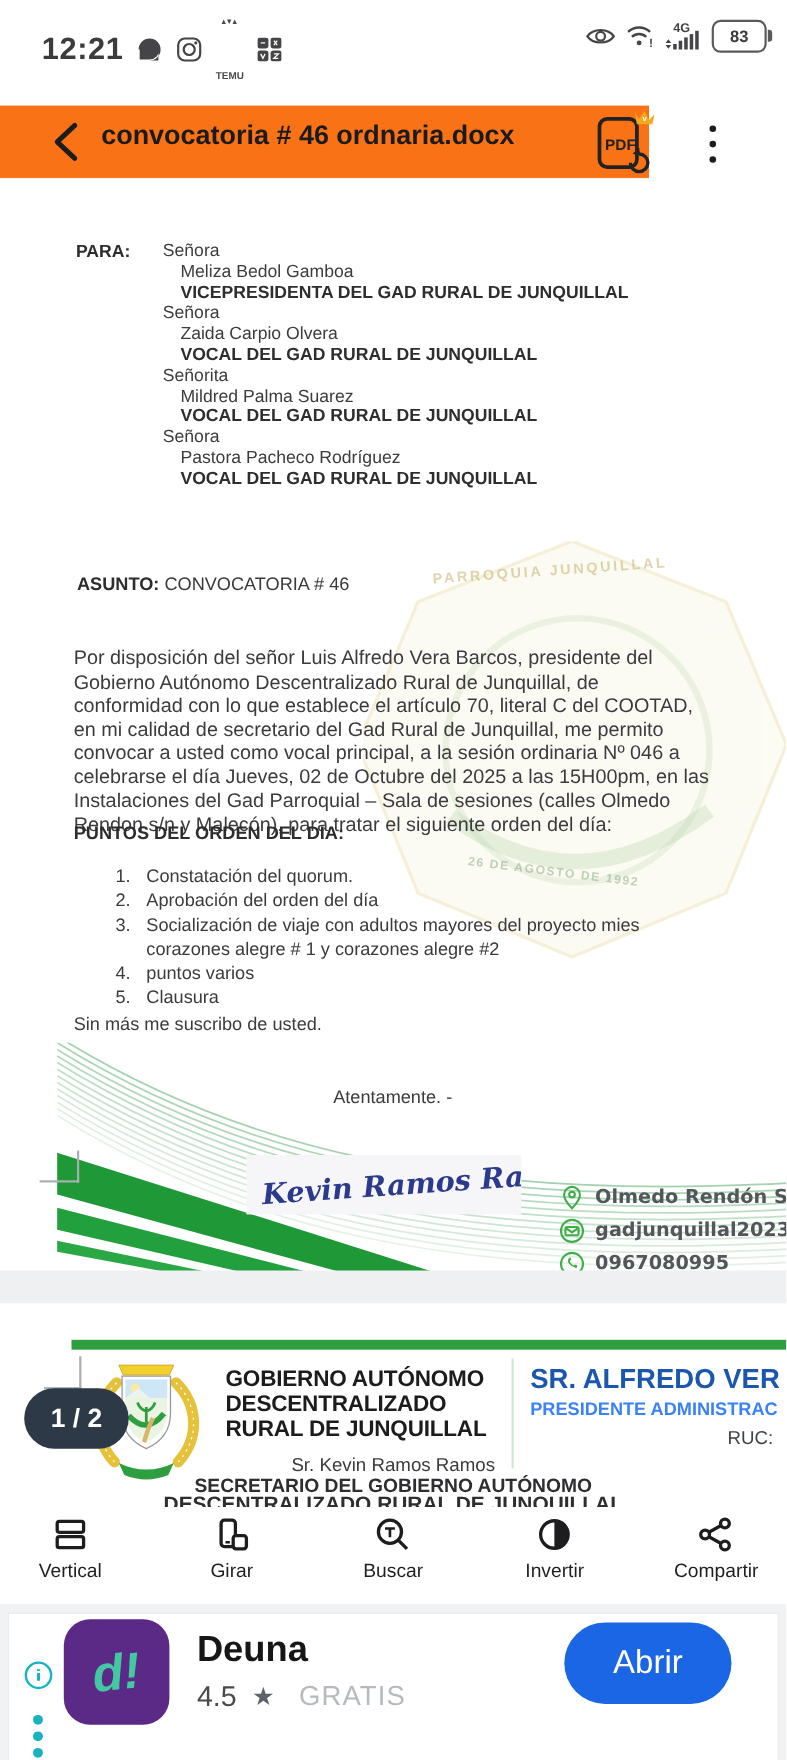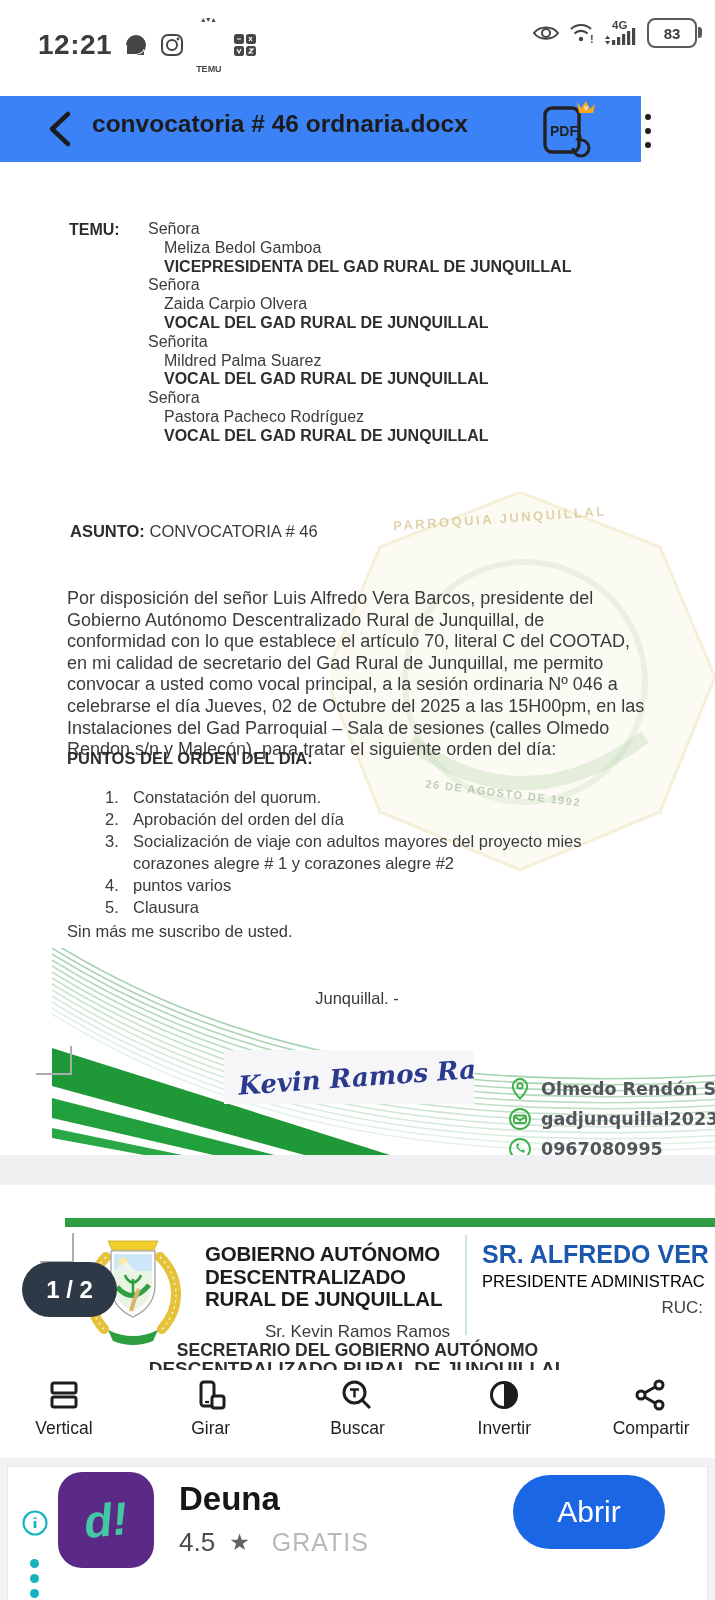--- a/index.html
+++ b/index.html
@@ -13,21 +13,21 @@
   .sb-time{font-size:28px;font-weight:600;color:#3c3c3c;letter-spacing:.5px;}
   .sb-ic{display:flex;align-items:center;justify-content:center;}
   .temu-ic{display:flex;flex-direction:column;align-items:center;line-height:8px;color:#4a4a4a;}
   .temu-ic .t-marks{font-size:8px;letter-spacing:1px;}
   .temu-ic .t-word{font-size:9px;font-weight:700;margin-top:41px;}
   .battery{position:relative;width:46px;height:26px;border:2.5px solid #5a5a5a;border-radius:8px;
            display:flex;align-items:center;justify-content:center;font-size:15px;font-weight:700;color:#3c3c3c;}
   .battery-nub{position:absolute;right:-7px;top:7px;width:4px;height:11px;background:#5a5a5a;border-radius:0 3px 3px 0;}
 
   
-  .appheader{position:absolute;top:96px;left:0;width:641px;height:66px;background:#3b82f6;}
+  .appheader{position:absolute;top:96px;left:0;width:590px;height:66px;background:#f97316;}
   .back-btn{position:absolute;left:46px;top:14px;width:34px;height:38px;}
   .apptitle{position:absolute;left:92px;top:14px;font-size:24.5px;font-weight:700;color:#1b1b1d;white-space:nowrap;}
   .pdf-btn{position:absolute;left:537px;top:4px;width:62px;height:60px;}
   .kebab{position:absolute;left:634px;top:12px;width:28px;height:46px;display:flex;flex-direction:column;
          align-items:center;justify-content:center;gap:8px;}
   .kebab i{width:6px;height:6px;border-radius:50%;background:#1c1c1e;}
 
   
   .page1{position:absolute;top:162px;left:0;width:715px;height:993px;background:#fff;}
   .wm-seal{position:absolute;left:330px;top:330px;opacity:.75;}
@@ -62,21 +62,21 @@
 
   
   .page2{position:absolute;left:0;top:1185px;width:715px;height:185px;background:#fff;padding-left:44px;}
   .greenbar{position:absolute;left:65px;top:33px;width:650px;height:9px;background:#2f9e41;}
   .bk2{position:absolute;left:40px;top:48px;width:32px;height:28px;}
   .coat{position:absolute;left:78px;top:50px;}
   .orgname{position:absolute;left:205px;top:58px;font-size:20.5px;font-weight:800;color:#1c1c1c;
            line-height:22.5px;letter-spacing:-.2px;white-space:nowrap;}
   .divider{position:absolute;left:465px;top:50px;width:2px;height:100px;background:#cde8d2;}
   .presname{position:absolute;left:482px;top:55px;font-size:25px;font-weight:800;color:#1a57ad;white-space:nowrap;}
-  .prestitle{position:absolute;left:482px;top:87px;font-size:16.5px;font-weight:400;color:#000000;white-space:nowrap;}
+  .prestitle{position:absolute;left:482px;top:87px;font-size:16.5px;font-weight:700;color:#3b82f6;white-space:nowrap;}
   .ruc{position:absolute;left:482px;top:113px;width:221px;text-align:right;font-size:17px;color:#3f4346;}
   .sec1{position:absolute;left:0;top:137px;width:715px;text-align:center;font-size:17px;color:#3b3b3d;}
   .sec2{position:absolute;left:0;top:155px;width:715px;text-align:center;font-size:17.5px;font-weight:700;color:#2e2e30;}
   .sec3{position:absolute;left:0;top:173px;width:715px;text-align:center;font-size:19px;font-weight:700;color:#2e2e30;}
   .pill{position:absolute;left:22px;top:1262px;width:95px;height:55px;border-radius:30px;background:#2e3947;
         color:#fff;font-size:24px;font-weight:600;display:flex;align-items:center;justify-content:center;z-index:6;}
 
   
   .toolbar{position:absolute;left:0;top:1370px;width:715px;height:88px;background:#fff;z-index:5;display:flex;gap:19px;}
   .tb-item{flex:1;display:flex;flex-direction:column;align-items:center;justify-content:flex-start;padding-top:8px;cursor:pointer;}
@@ -198,21 +198,21 @@
   <div class="page1">
 
     <svg class="wm-seal" width="385" height="380" viewBox="0 0 385 380">
       <polygon points="190,0 330,55 385,185 330,320 190,378 50,320 -5,185 50,55" fill="rgba(248,241,213,0.38)" stroke="rgba(233,219,170,0.55)" stroke-width="3"></polygon>
       <circle cx="195" cy="190" r="120" fill="none" stroke="rgba(190,215,180,0.4)" stroke-width="6"></circle>
       <path d="M80 250 q115 85 235 -5" fill="none" stroke="rgba(160,200,150,0.35)" stroke-width="14"></path>
     </svg>
     <div class="wm-t1">PARROQUIA JUNQUILLAL</div>
     <div class="wm-t2">26 DE AGOSTO DE 1992</div>
 
-    <div class="para-label">TEMU:</div>
+    <div class="para-label">PARA:</div>
     <div class="recipients">
       <div class="r-sal">Señora</div>
       <div class="r-name">Meliza Bedol Gamboa</div>
       <div class="r-title">VICEPRESIDENTA DEL GAD RURAL DE JUNQUILLAL</div>
       <div class="r-sal">Señora</div>
       <div class="r-name">Zaida Carpio Olvera</div>
       <div class="r-title">VOCAL DEL GAD RURAL DE JUNQUILLAL</div>
       <div class="r-sal">Señorita</div>
       <div class="r-name">Mildred Palma Suarez</div>
       <div class="r-title">VOCAL DEL GAD RURAL DE JUNQUILLAL</div>
@@ -246,21 +246,21 @@
           <span class="num">4.</span>
           <span class="txt">puntos varios</span>
         </div>
       <div class="row">
           <span class="num">5.</span>
           <span class="txt">Clausura</span>
         </div>
     </div>
 
     <div class="closing">Sin más me suscribo de usted.</div>
-    <div class="atent">Junquillal. -</div>
+    <div class="atent">Atentamente. -</div>
 
     <svg class="deco-curves" width="715" height="214" viewBox="0 0 715 214">
       <defs>
           <path id="cv" d="M 52 -6 C 210 92, 410 148, 740 126" fill="none" stroke="#4aa55e" stroke-width="1.6"></path>
         </defs>
       <use href="#cv" y="0" opacity="0.50"></use>
         <use href="#cv" y="6" opacity="0.47"></use>
       <use href="#cv" y="12" opacity="0.44"></use>
         <use href="#cv" y="18" opacity="0.41"></use>
       <use href="#cv" y="24" opacity="0.38"></use>

